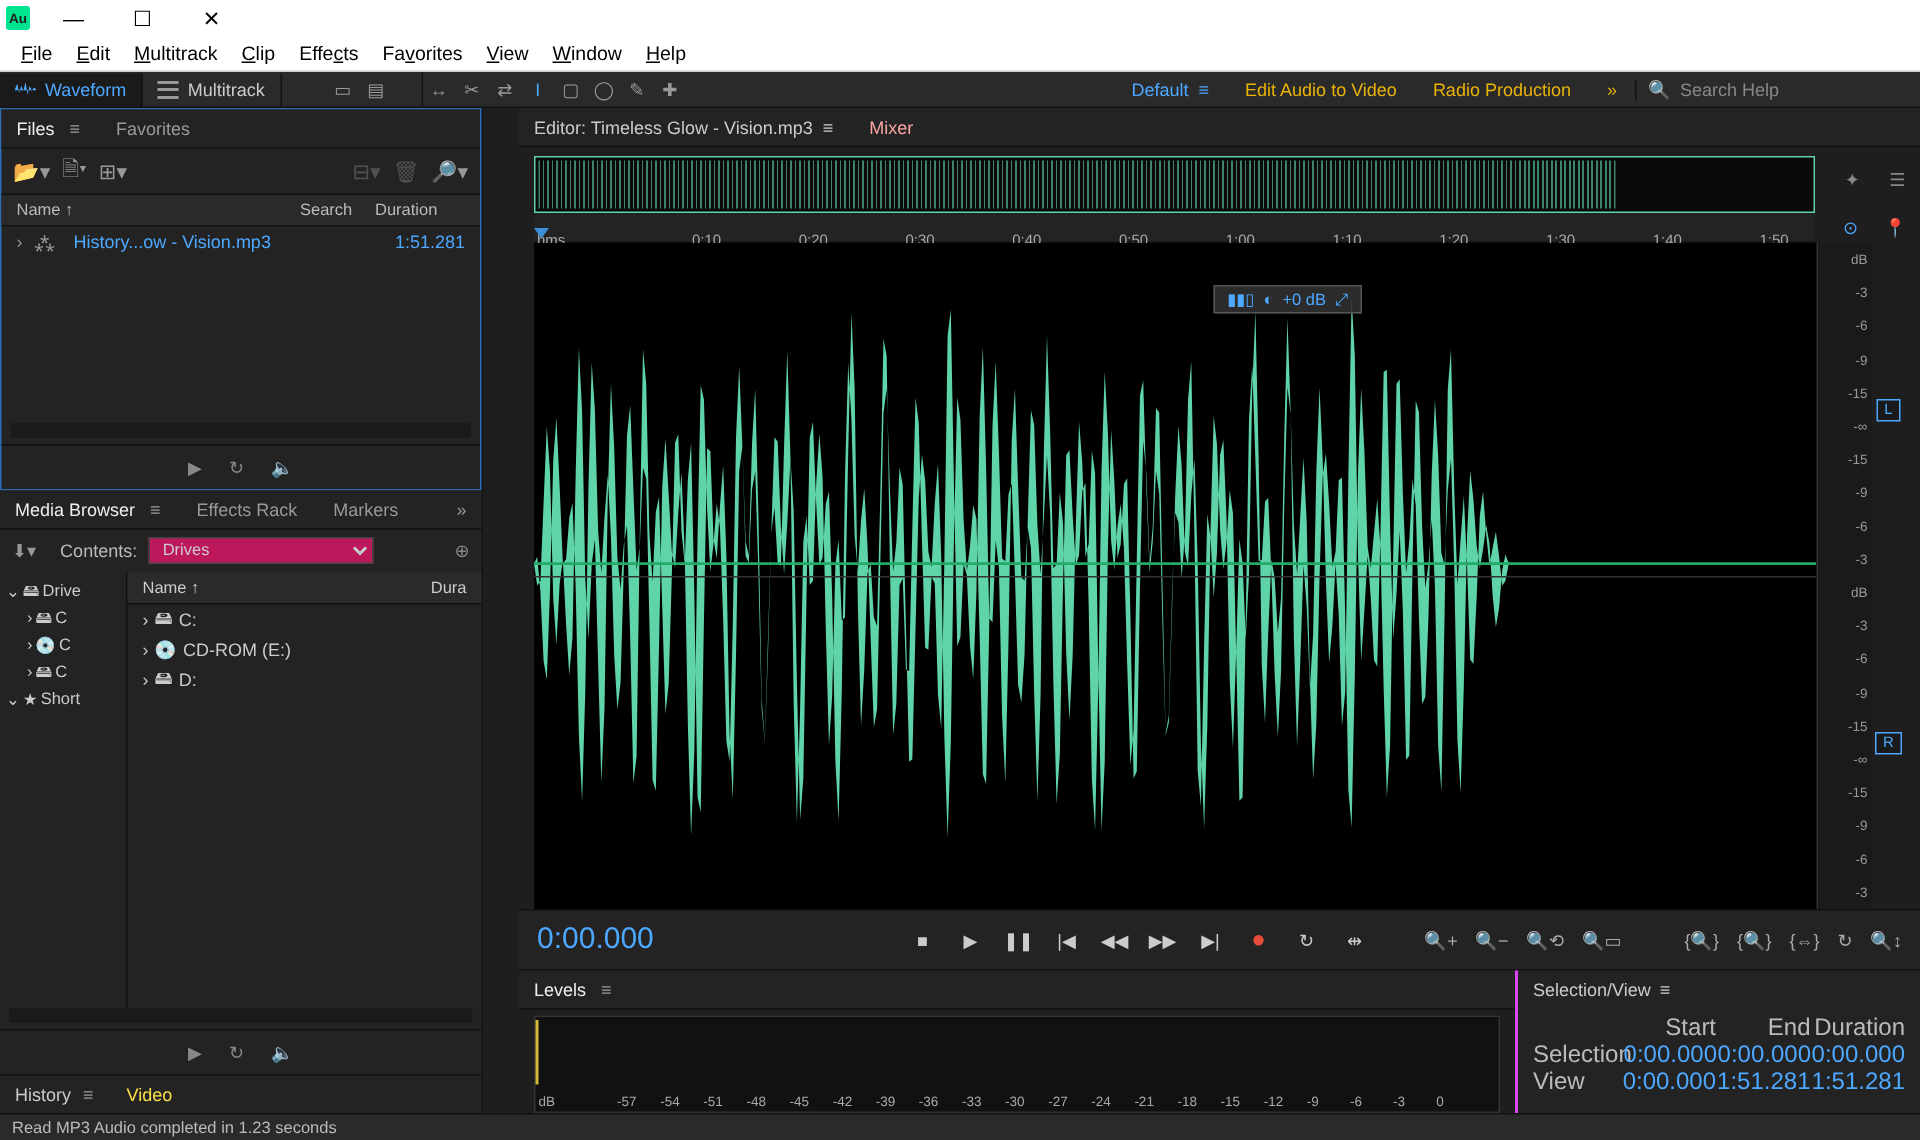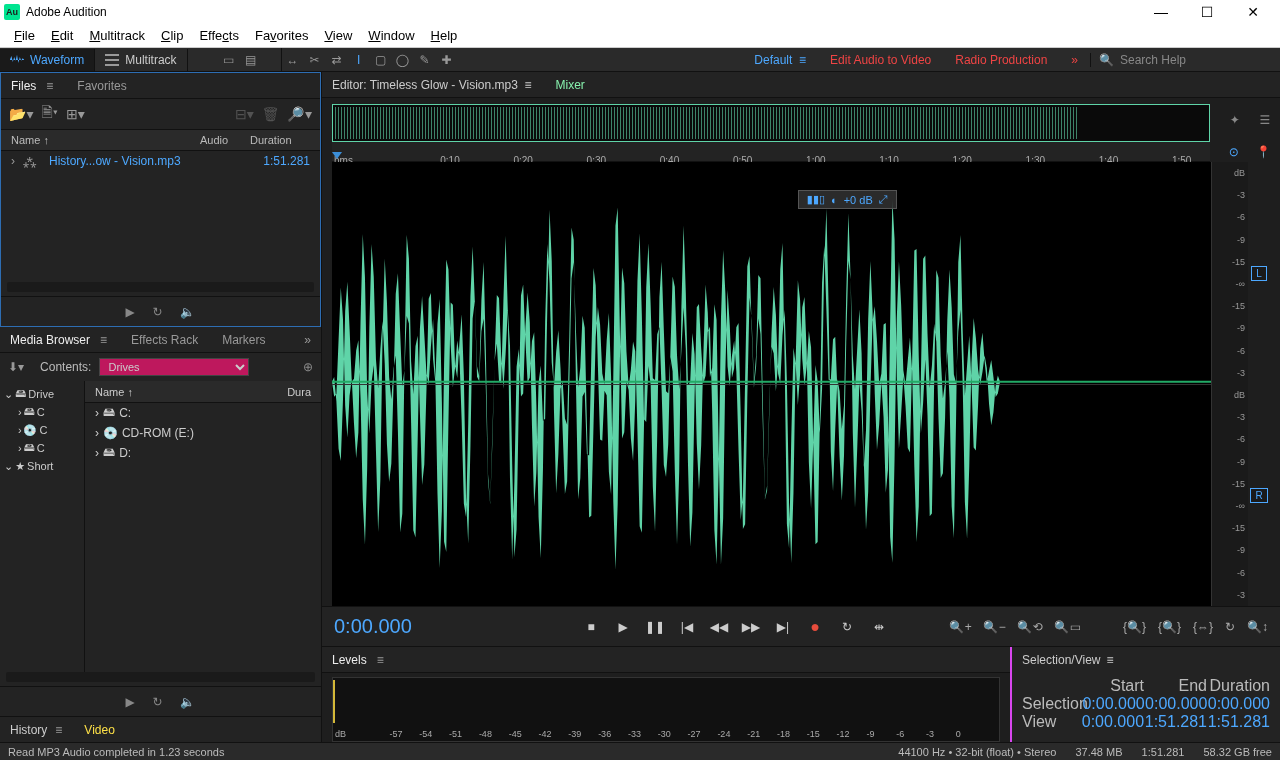--- a/index.html
+++ b/index.html
@@ -10,24 +10,24 @@
 .titlebar .win-btn { width: 46px; height: 24px; display: flex; align-items: center; justify-content: center; font-size: 14px; }
 .menubar { height: 24px; background: #fff; color: #000; display: flex; align-items: center; padding: 0 6px; border-bottom: 1px solid #ccc; }
 .menubar span { padding: 2px 8px; font-size: 13px; }
 .menubar span u { text-decoration: underline; }
 .toolbar { height: 24px; background: #2a2a2a; display: flex; align-items: center; border-bottom: 1px solid #111; }
 .toolbar .mode-btn { height: 22px; display: flex; align-items: center; padding: 0 10px; font-size: 12px; color: #ccc; border-right: 1px solid #111; }
 .toolbar .mode-btn.active { background: #1a1a1a; color: #4da8ff; }
 .toolbar .mode-btn .ico { width: 14px; height: 12px; margin-right: 6px; display: inline-block; }
 .toolbar .tool-ico { width: 22px; height: 22px; display: flex; align-items: center; justify-content: center; color: #999; }
 .toolbar .spacer { flex: 1; }
-.toolbar .ws { padding: 0 12px; font-size: 12px; color: #ef4444; }
+.toolbar .ws { padding: 0 12px; font-size: 12px; color: #eab308; }
 .toolbar .ws.active { color: #4da8ff; }
 .toolbar .search { display: flex; align-items: center; width: 190px; border-left: 1px solid #111; padding: 0 8px; color: #888; }
-.main { display: flex; height: calc(100% - 24px - 24px - 24px - 18px); }
+.main { display: flex; height: calc(100% - 24px - 24px - 24px - 18px); gap: 24px; }
 .left { width: 322px; display: flex; flex-direction: column; border-right: 1px solid #111; }
 .panel-tab { height: 26px; display: flex; align-items: center; background: #232323; border-bottom: 1px solid #111; padding: 0 10px; gap: 24px; }
 .panel-tab .tab { color: #999; font-size: 12px; }
 .panel-tab .tab.active { color: #eee; }
 .panel-tab .menu-icon { color: #999; margin-left: -14px; }
 .panel-tab .dd { margin-left: auto; color: #999; }
 .files-panel { flex: 0 0 255px; background: #232323; border: 1px solid #2d6db3; display: flex; flex-direction: column; }
 .files-toolbar { height: 30px; display: flex; align-items: center; padding: 0 8px; gap: 8px; }
 .files-toolbar .tb-ico { color: #999; font-size: 14px; }
 .files-head { height: 22px; display: flex; align-items: center; background: #2a2a2a; padding: 0 10px; font-size: 11px; color: #bbb; border-top: 1px solid #111; border-bottom: 1px solid #111; }
@@ -50,21 +50,21 @@
 .media-tree .node { height: 18px; display: flex; align-items: center; color: #ccc; font-size: 11px; gap: 2px; }
 .media-list { flex: 1; }
 .media-list-head { height: 22px; background: #2a2a2a; display: flex; align-items: center; padding: 0 10px; font-size: 11px; border-bottom: 1px solid #111; }
 .media-list-head .mc1 { flex: 1; }
 .media-list .mrow { height: 20px; display: flex; align-items: center; padding: 0 10px; font-size: 12px; color: #ccc; gap: 4px;}
 .media-footer { height: 30px; display: flex; align-items: center; justify-content: center; gap: 18px; color: #888; border-top: 1px solid #111; }
 .history-tabs { height: 26px; background: #232323; display: flex; align-items: center; padding: 0 10px; gap: 22px; border-top: 1px solid #111; }
 .right { flex: 1; display: flex; flex-direction: column; background: #1e1e1e; }
 .editor-tabs { height: 26px; display: flex; align-items: center; background: #232323; border-bottom: 1px solid #111; padding: 0 10px; gap: 24px; }
 .editor-tabs .etab { color: #ccc; font-size: 12px; }
-.editor-tabs .etab.dim { color: #86efac; }
+.editor-tabs .etab.dim { color: #fca5a5; }
 .overview { height: 38px; margin: 6px 10px 0 10px; border: 1px solid #5fd4a8; background: #0a0a0a; position: relative; display: flex; align-items: stretch; }
 .overview .ov-wave { flex: 1; background: repeating-linear-gradient(90deg, #5fd4a8 0 1px, #0a0a0a 1px 3px); opacity: 0.6; margin: 2px; }
 .overview .ov-empty { width: 130px; }
 .overview-side { width: 60px; display: flex; align-items: center; justify-content: space-around; color: #888; }
 .overview-row { display: flex; }
 .ruler { height: 20px; margin: 0 10px; position: relative; background: #232323; border-bottom: 1px solid #111; }
 .ruler .tick { position: absolute; top: 13px; font-size: 10px; color: #aaa; }
 .ruler .playhead { position: absolute; left: 0; top: 10px; width: 0; height: 0; border-left: 5px solid transparent; border-right: 5px solid transparent; border-top: 7px solid #3b8ed8; }
 .ruler-side { width: 60px; display: flex; align-items: center; justify-content: space-around; color: #888; }
 .ruler-row { display: flex; margin: 0 0; }
@@ -101,21 +101,20 @@
 .selview .svv { color: #4da8ff; }
 .statusbar { height: 18px; background: #2a2a2a; display: flex; align-items: center; padding: 0 8px; font-size: 11px; color: #bbb; border-top: 1px solid #111; }
 .statusbar .stl { flex: 1; }
 .statusbar .str span { margin-left: 16px; }
 </style>
 </head>
 <body>
 
 <div class="titlebar">
   <div class="app-icon">Au</div>
-  <div class="title">Adobe Audition</div>
   <div class="win-btn">—</div>
   <div class="win-btn">☐</div>
   <div class="win-btn">✕</div>
 </div>
 
 <div class="menubar">
   <span><u>F</u>ile</span>
   <span><u>E</u>dit</span>
   <span><u>M</u>ultitrack</span>
   <span><u>C</u>lip</span>
@@ -172,21 +171,21 @@
         <span class="tb-ico">📂▾</span>
         <span class="tb-ico">🗎▾</span>
         <span class="tb-ico">⊞▾</span>
         <span style="flex:1"></span>
         <span class="tb-ico" style="opacity:.4">⊟▾</span>
         <span class="tb-ico" style="opacity:.4">🗑</span>
         <span class="tb-ico">🔎▾</span>
       </div>
       <div class="files-head">
         <span class="col1">Name ↑</span>
-        <span class="col2">Audio</span>
+        <span class="col2">Search</span>
         <span class="col3">Duration</span>
       </div>
       <div class="files-list">
         <div class="file-row">
           <span class="exp">›</span>
           <span class="fico">⁂</span>
           <span class="fname">History...ow - Vision.mp3</span>
           <span class="fdur">1:51.281</span>
         </div>
       </div>
@@ -450,19 +449,13 @@
             <span class="svc svv">1:51.281</span>
           </div>
         </div>
       </div>
     </div>
   </div>
 </div>
 
 <div class="statusbar">
   <span class="stl">Read MP3 Audio completed in 1.23 seconds</span>
-  <span class="str">
-    <span>44100 Hz • 32-bit (float) • Stereo</span>
-    <span>37.48 MB</span>
-    <span>1:51.281</span>
-    <span>58.32 GB free</span>
-  </span>
 </div>
 
 </body></html>

